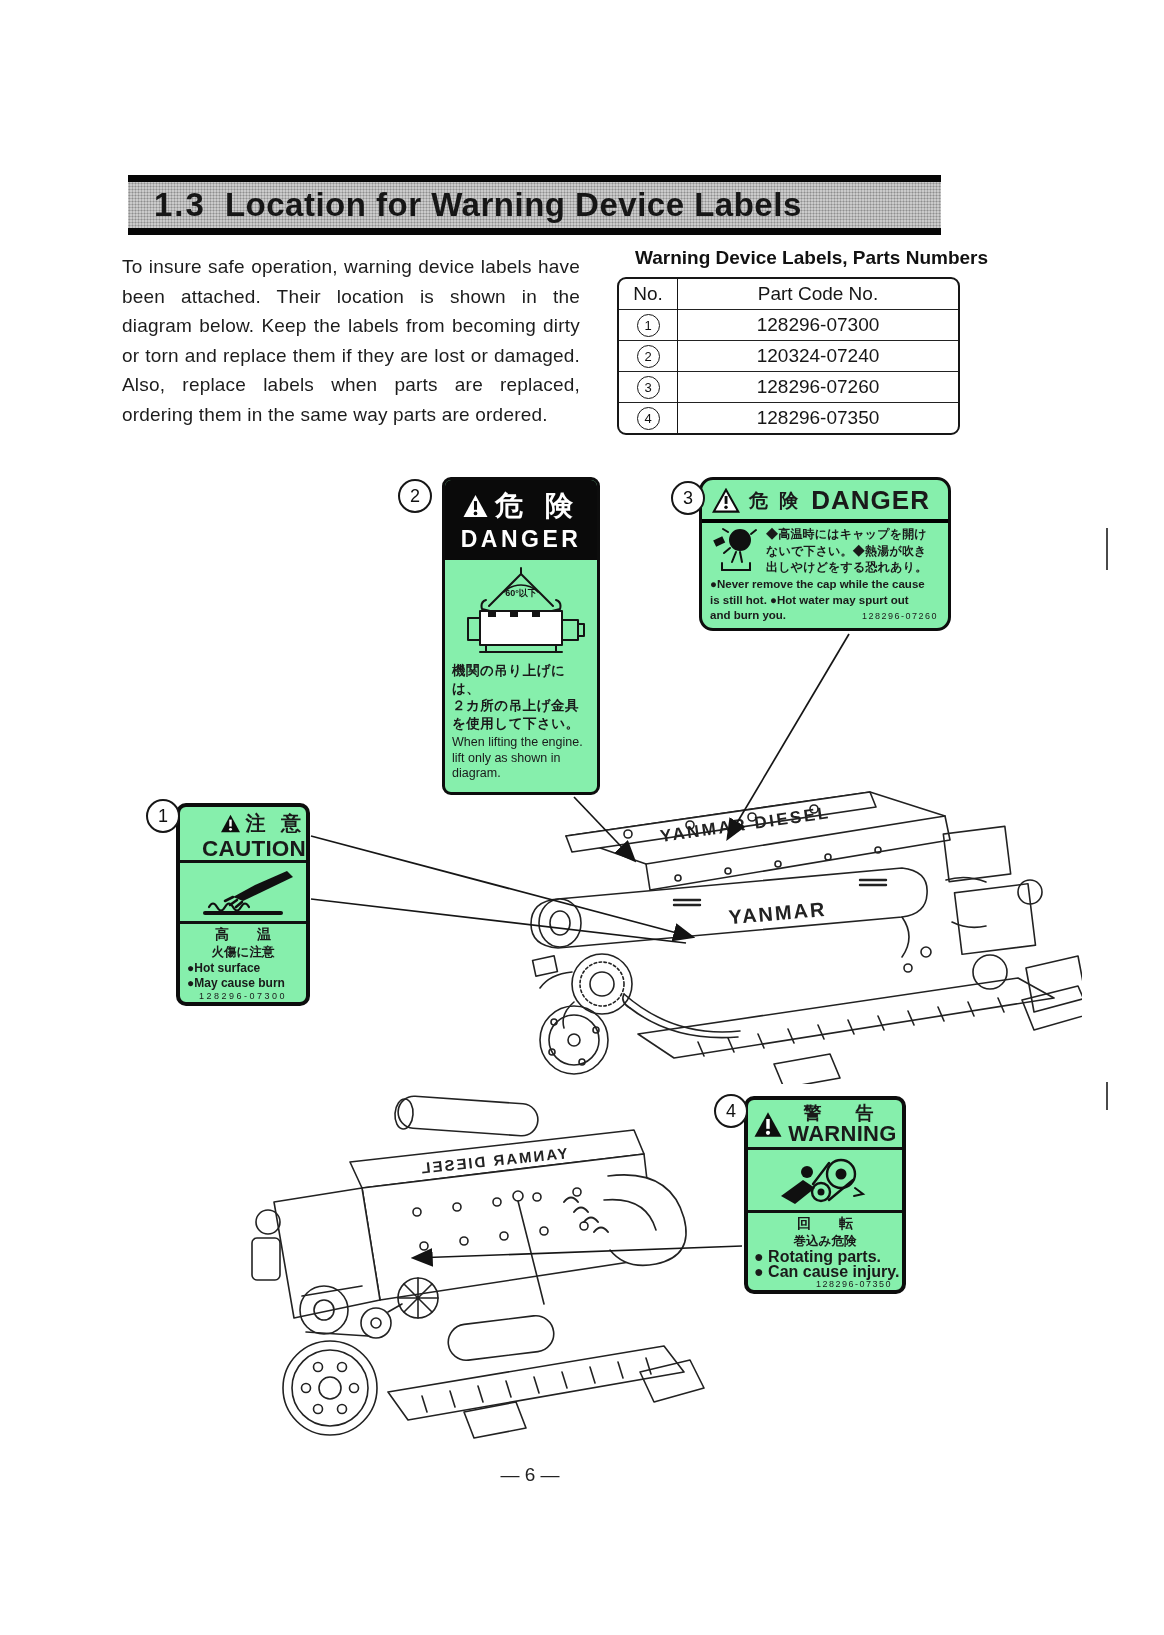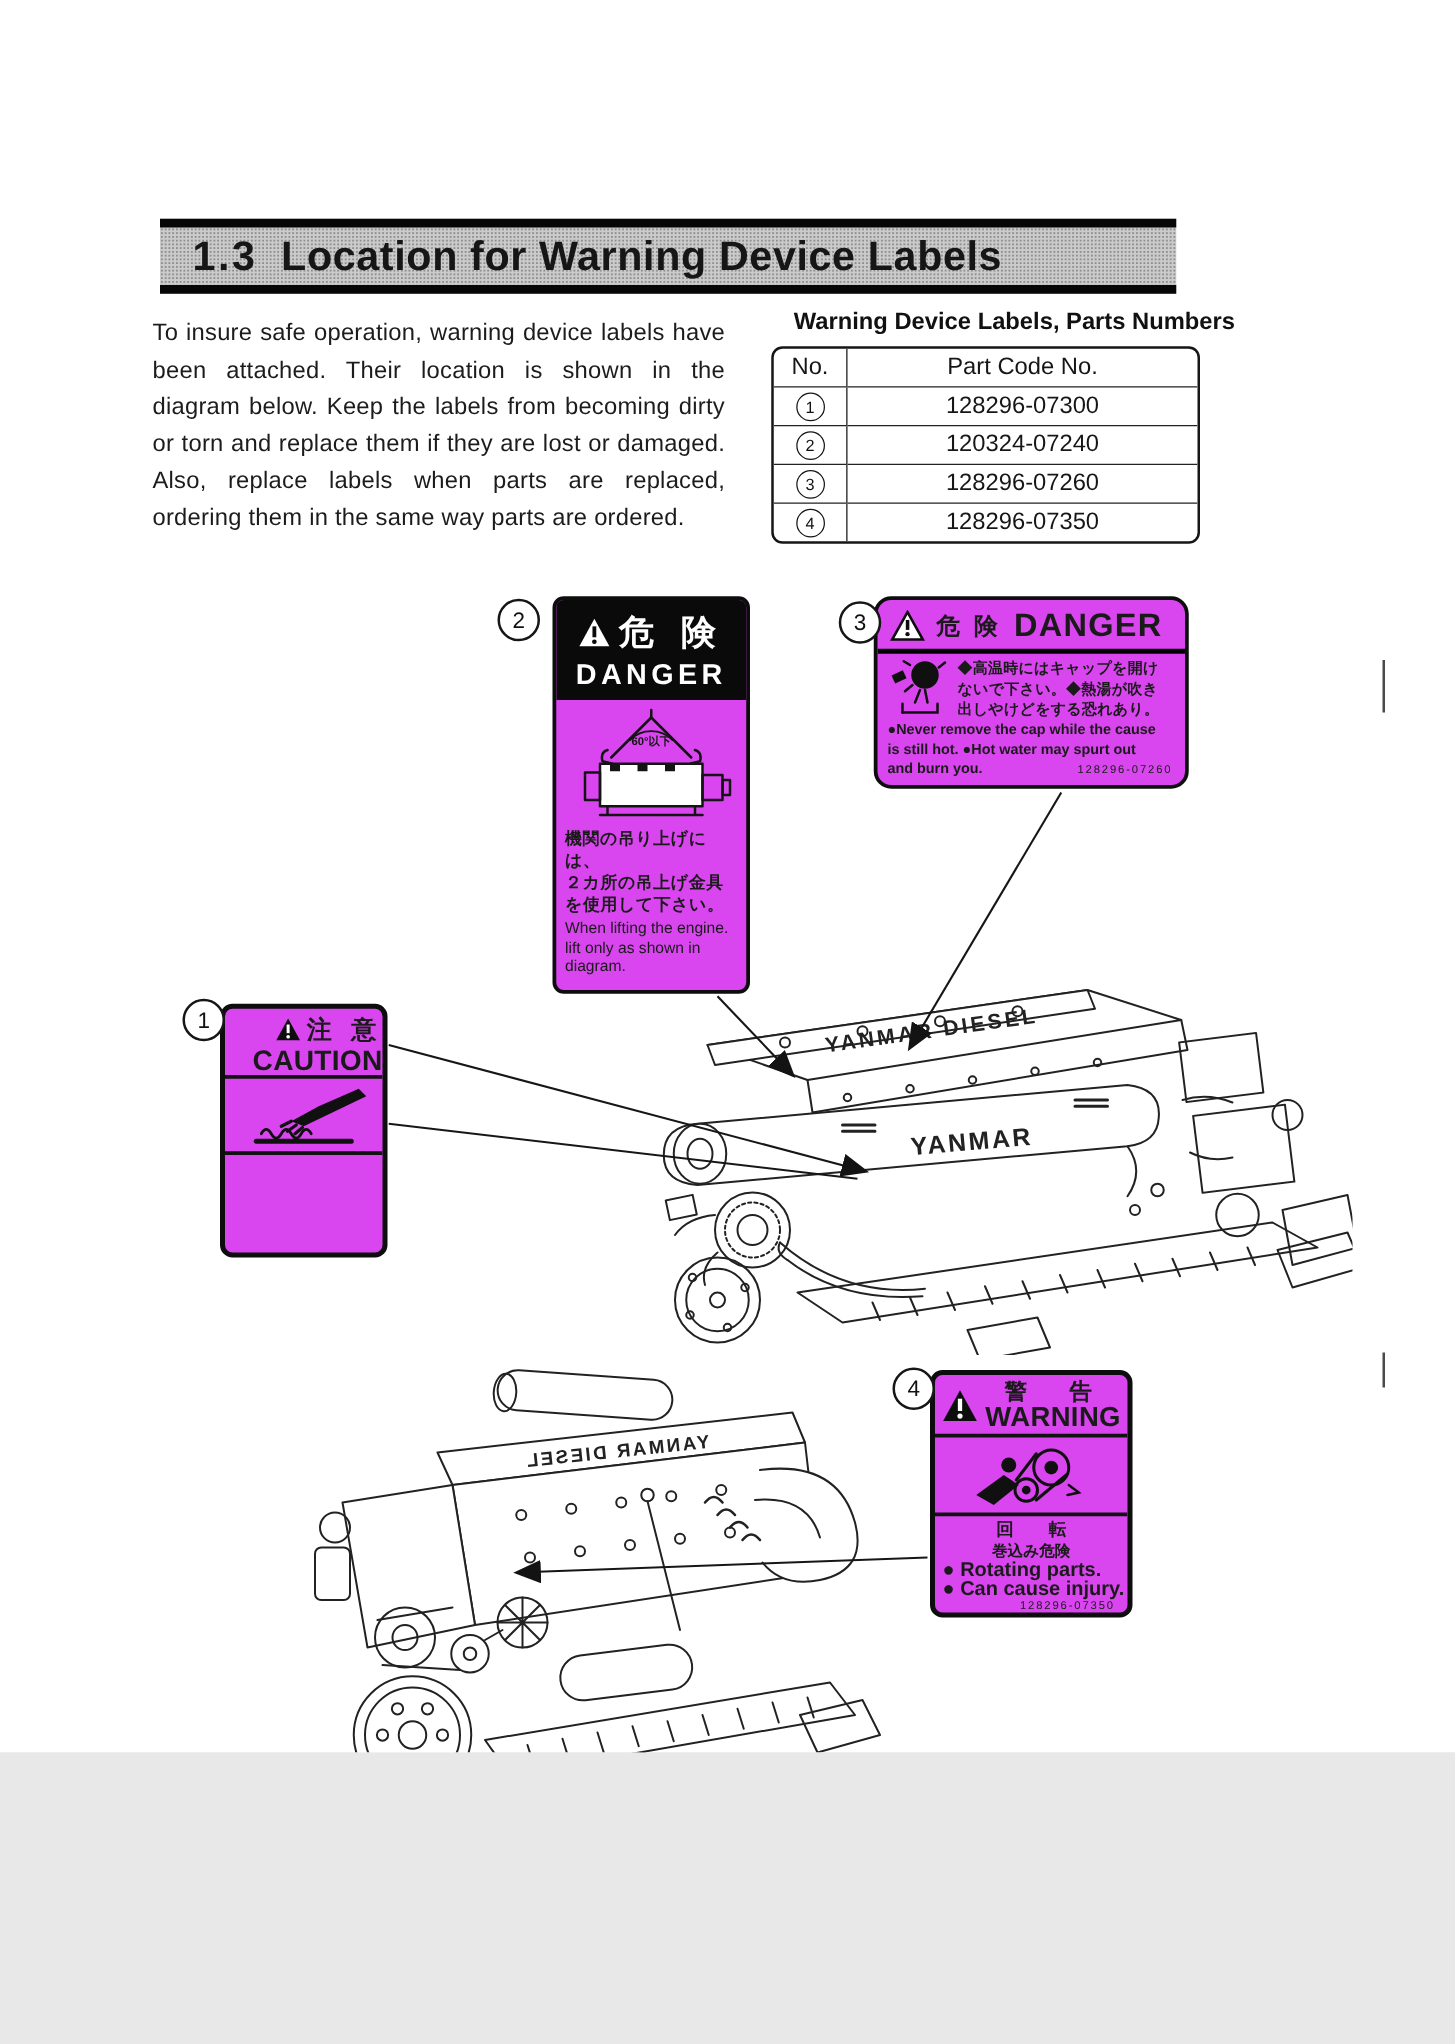--- a/index.html
+++ b/index.html
@@ -1,17 +1,17 @@
 <!DOCTYPE html>
 <html><head>
 <meta charset="utf-8">
 <style>
   html,body{margin:0;padding:0;background:#e8e8e8;}
   .page{
-    position:relative;width:1164px;height:1402px;background:#ffffff;
+    position:relative;width:1164px;height:1635px;background:#ffffff;
     font-family:"Liberation Sans",sans-serif;color:#1a1a1a;overflow:hidden;
     margin:0 auto;
   }
   
   .header-bar{
     position:absolute;left:128px;top:175px;width:813px;height:60px;box-sizing:border-box;
     border-top:7px solid #060606;border-bottom:7px solid #060606;
     background-color:#cbcbcb;
     background-image:radial-gradient(circle,#8f8f8f 0.9px,rgba(0,0,0,0) 1.1px);
     background-size:3px 3px;
@@ -42,21 +42,21 @@
     width:21px;height:21px;border:1.6px solid #161616;border-radius:50%;
     font-size:13px;line-height:1;background:#fff;color:#111;
   }
   .circ-big{
     position:absolute;display:flex;align-items:center;justify-content:center;
     width:30px;height:30px;border:2px solid #161616;border-radius:50%;
     font-size:18px;background:#fff;z-index:5;color:#111;
   }
   
   .wlabel{
-    position:absolute;background:#d946ef;border:3.5px solid #0d0d0d;border-radius:10px;
+    position:absolute;background:#86efac;border:3.5px solid #0d0d0d;border-radius:10px;
     box-sizing:border-box;z-index:4;overflow:hidden;
   }
   .tri{display:inline-block;vertical-align:middle;}
   
   .l2{left:442px;top:477px;width:158px;height:318px;border-radius:9px;}
   .l2-head{background:#0a0a0a;color:#fff;text-align:center;padding-top:7px;height:80px;box-sizing:border-box;}
   .l2-head .jp{font-size:28px;font-weight:700;letter-spacing:7px;vertical-align:middle;margin-left:6px;}
   .l2-head .en{font-size:23px;font-weight:600;letter-spacing:3.5px;margin-top:1px;}
   .l2-body{padding:0 7px;}
   .l2 .jp-line{font-size:13.5px;font-weight:700;line-height:17.5px;letter-spacing:0.5px;}
@@ -235,20 +235,27 @@
     <div class="l1-icon">
       <svg width="104" height="50" viewBox="0 0 104 50">
         <g stroke="#101010" stroke-width="2.2" fill="none" stroke-linecap="round">
           <polygon points="96,4 102,10 52,34 42,30 64,18" fill="#101010" stroke="none"></polygon>
           <path d="M42 30 l-8 4 M46 33 l-7 5 M51 35 l-6 5" stroke-width="2.6"></path>
           <path d="M18 40 q4 -7 8 0 q4 7 8 0 q4 -7 8 0 q4 7 8 0 q4 -7 8 0"></path>
           <path d="M14 46 h76" stroke-width="4"></path>
         </g>
       </svg>
     </div>
+    <div class="l1-txt">
+      <div class="jp1">高　　温</div>
+      <div class="jp2">火傷に注意</div>
+      <div class="en-line">●Hot surface</div>
+      <div class="en-line">●May cause burn</div>
+      <div class="pcode">128296-07300</div>
+    </div>
   </div>
 
   <div class="wlabel l4">
     <div class="l4-head">
       <svg class="tri" width="30" height="27" viewBox="0 0 24 22">
         <path d="M12 1 L23 21 H1 Z" fill="#0d0d0d"></path>
         <rect x="10.6" y="6.5" width="2.8" height="8" fill="#fff"></rect>
         <circle cx="12" cy="17.8" r="1.7" fill="#fff"></circle>
       </svg>
       <div class="col">

